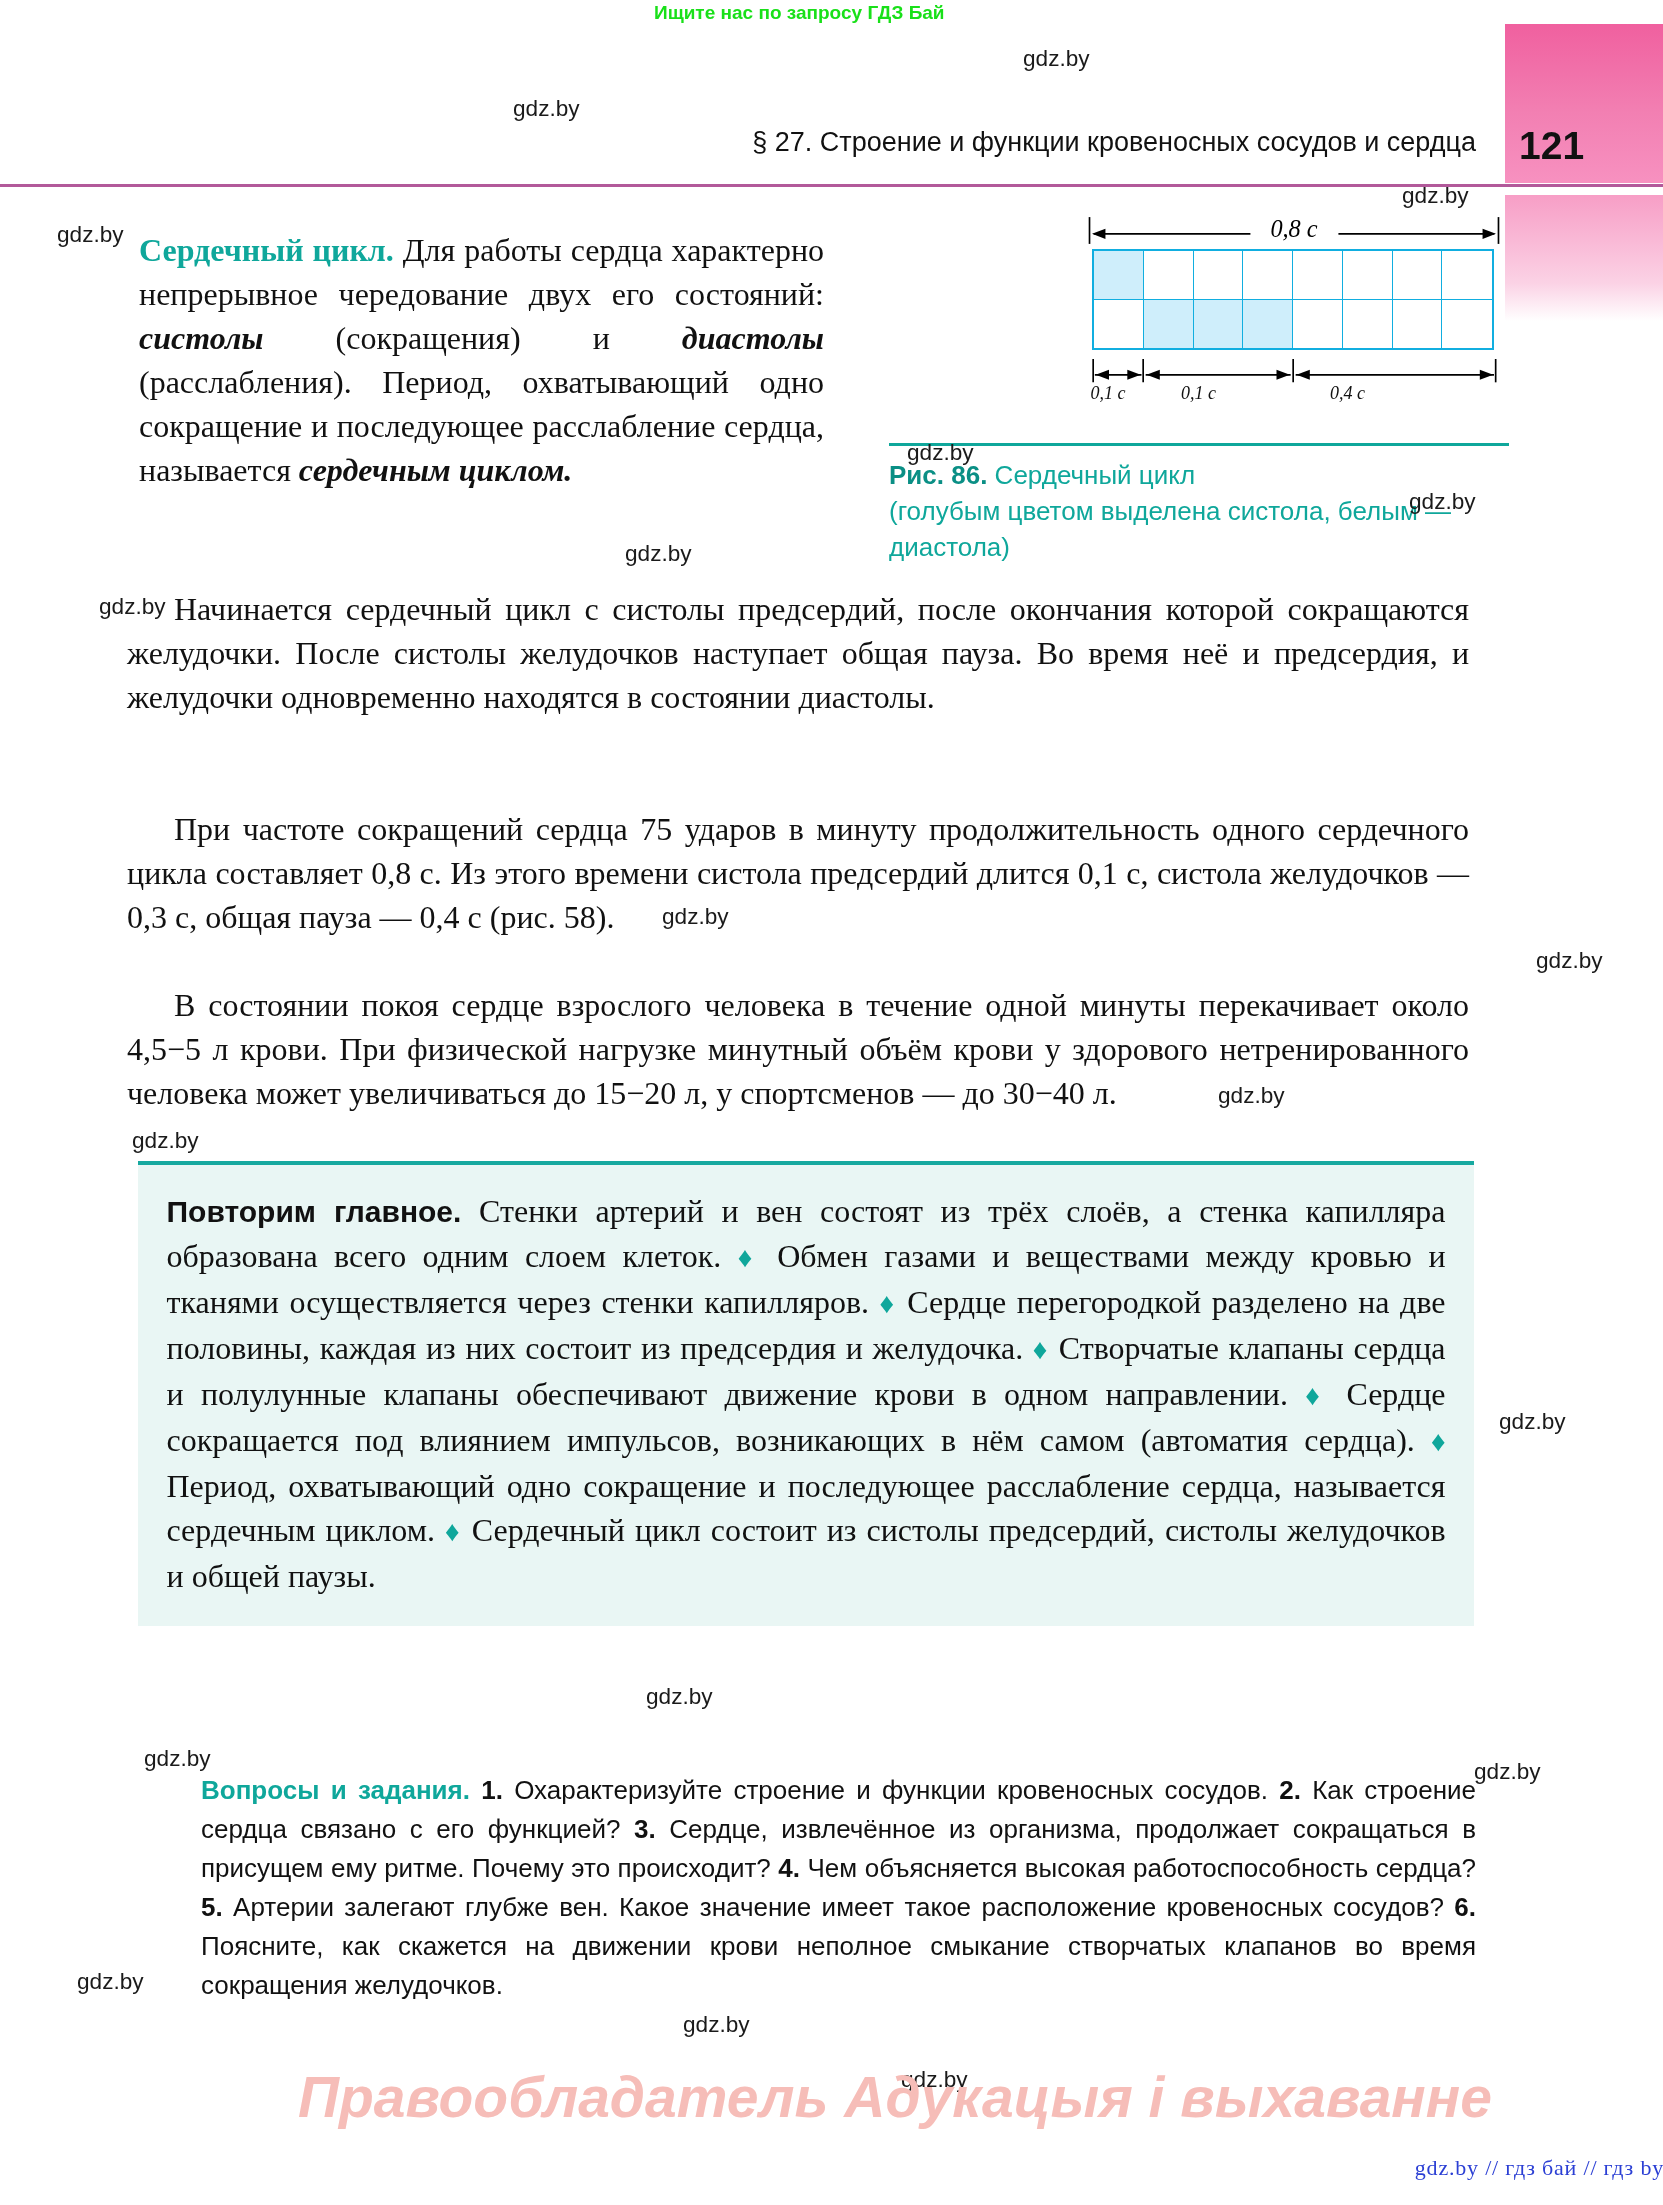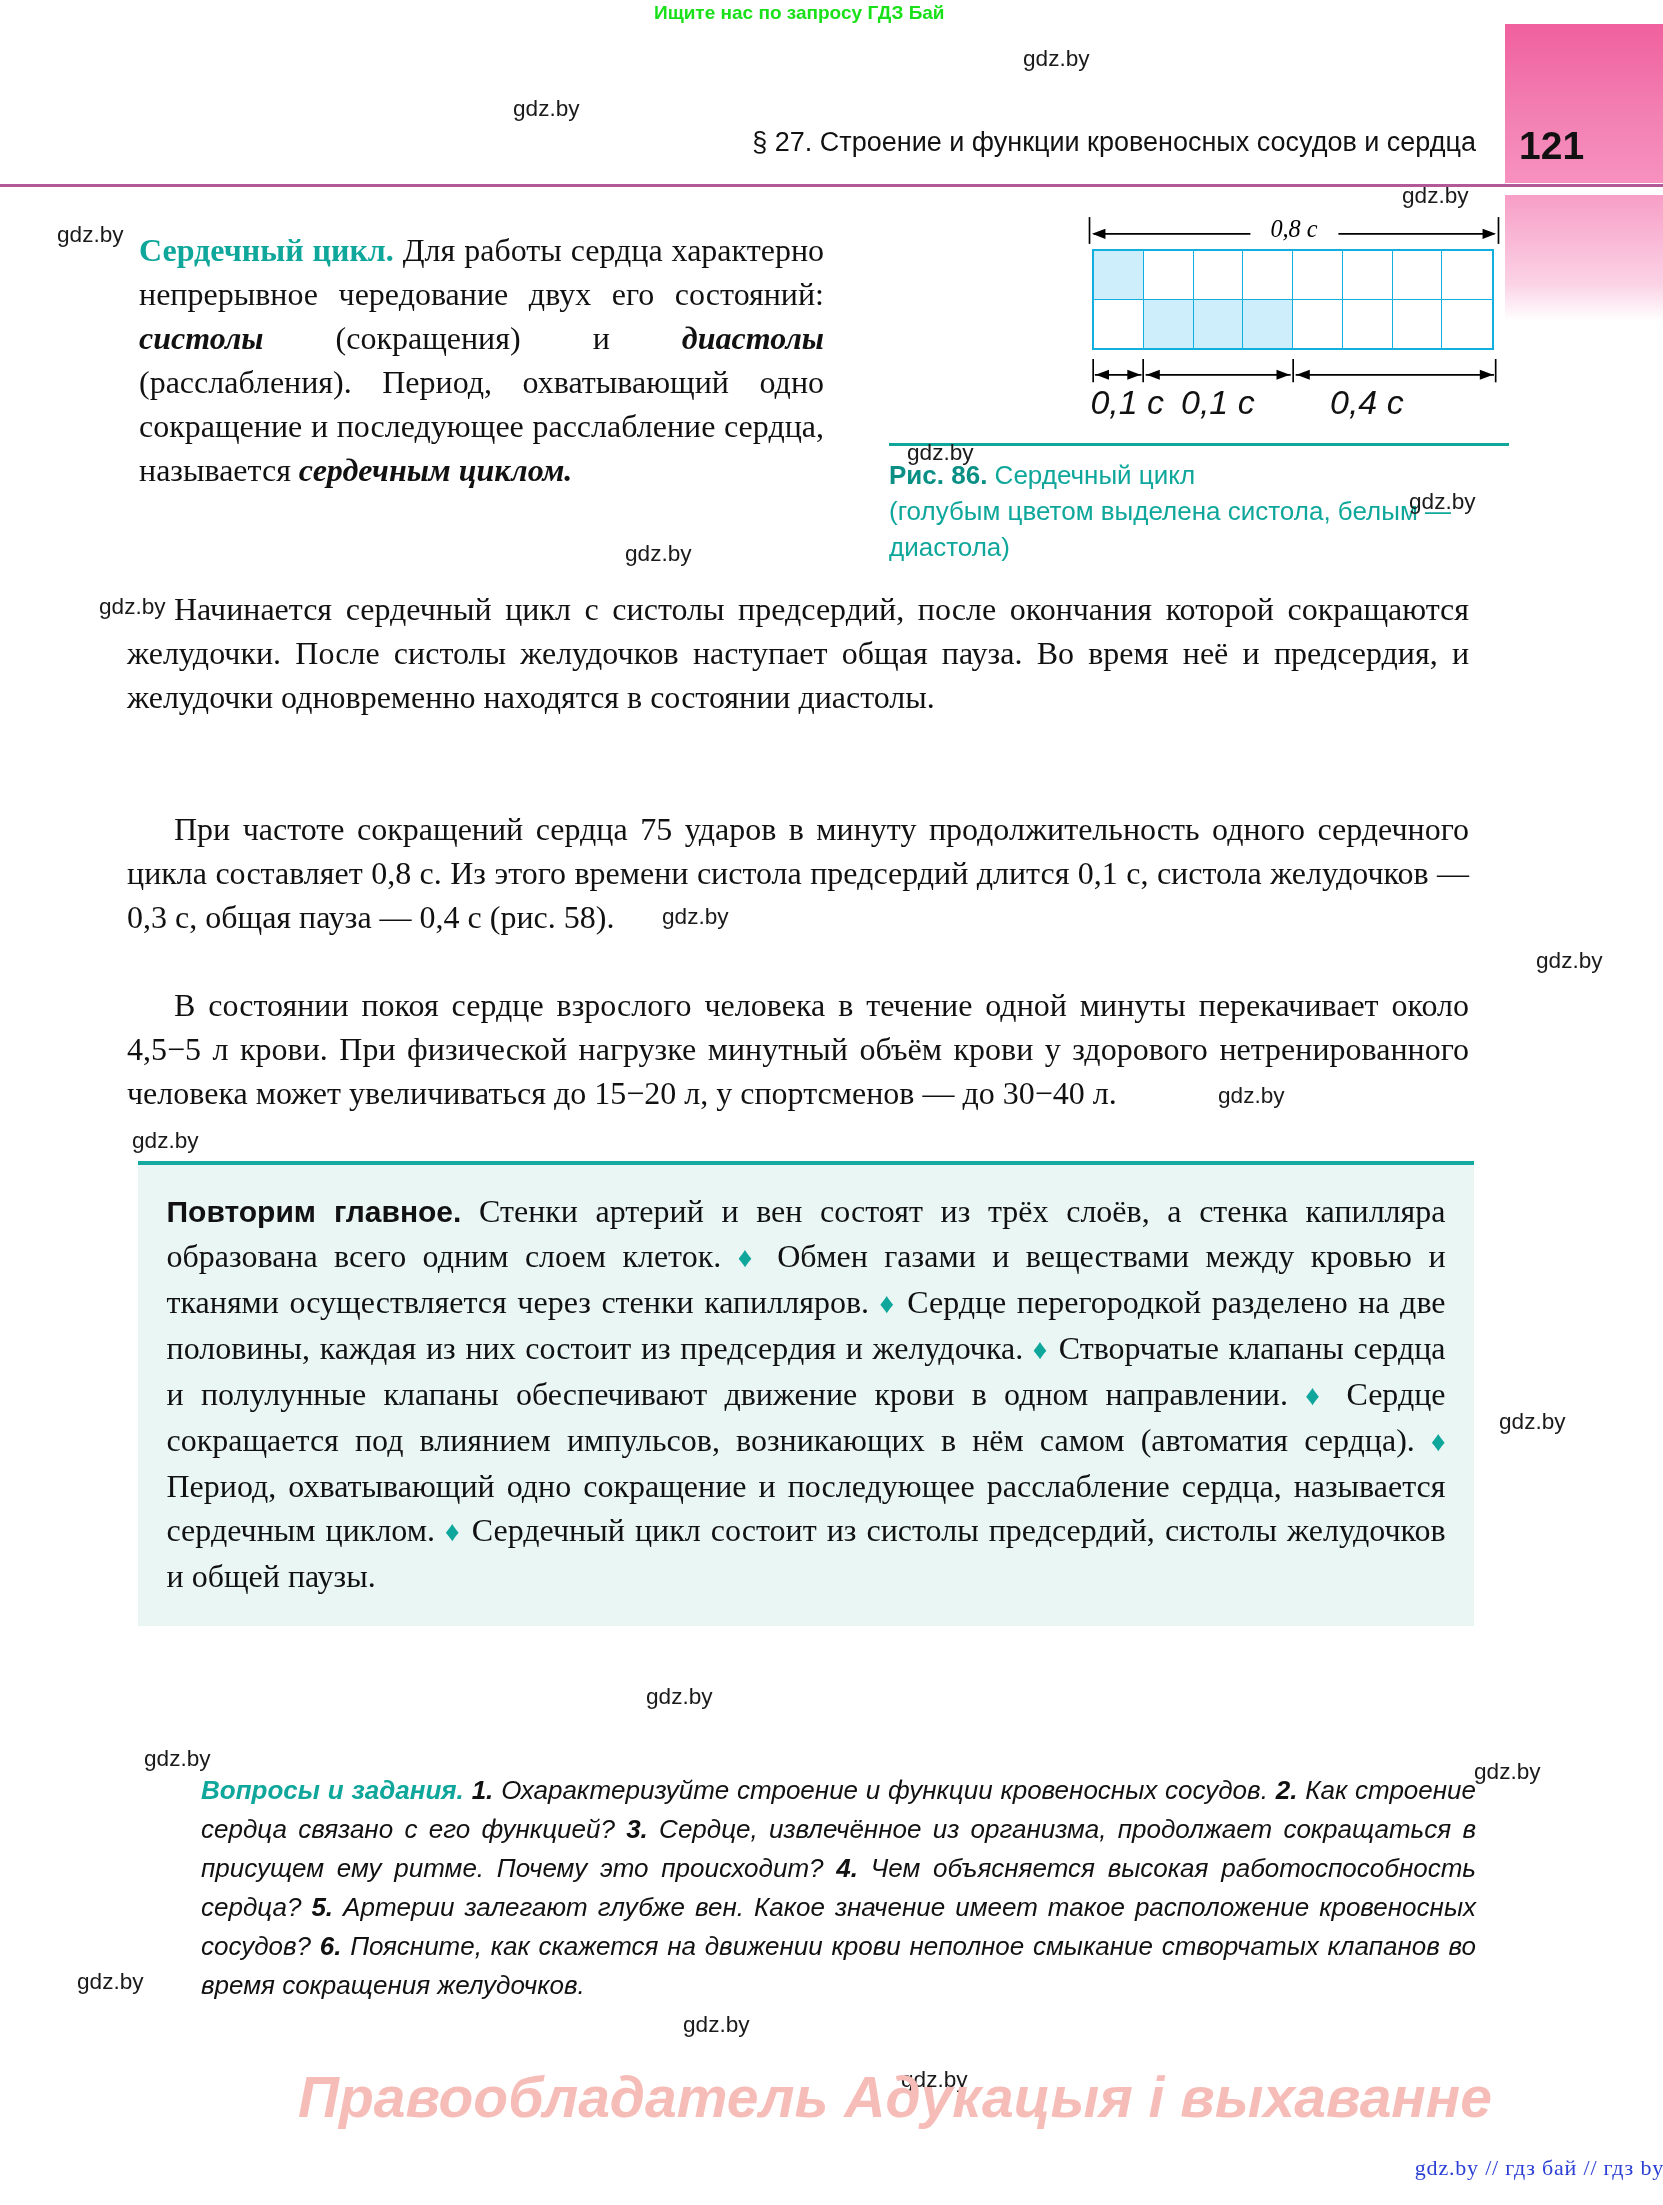--- a/index.html
+++ b/index.html
@@ -203,23 +203,23 @@
     top: 149px;
     width: 419px;
     height: 25px;
   }
   .dim-labels {
     position: absolute;
     left: 198px;
     top: 173px;
     width: 419px;
     height: 34px;
-    font-family: Liberation Sans, sans-serif;
+    font-family: Liberation Serif, serif;
     font-style: italic;
-    font-size: 34px;
+    font-size: 18px;
     color: #111111;
   }
   .dim-labels span { position: absolute; white-space: nowrap; }
 
   .fig-rule {
     position: absolute;
     left: 0;
     top: 233px;
     width: 620px;
     height: 2.5px;
@@ -269,21 +269,20 @@
     position: absolute;
     left: 201px;
     top: 1771px;
     width: 1275px;
     font-family: "Liberation Sans", sans-serif;
     font-size: 26px;
     line-height: 39px;
     text-align: justify;
     color: #111111;
     z-index: 4;
-    font-style: italic;
   }
   .q-hdr { color: #0fa79b; font-weight: bold; }
   .q-num { font-weight: bold; }
 
   
   .footer-links {
     position: absolute;
     left: 0;
     top: 2155px;
     width: 1664px;

